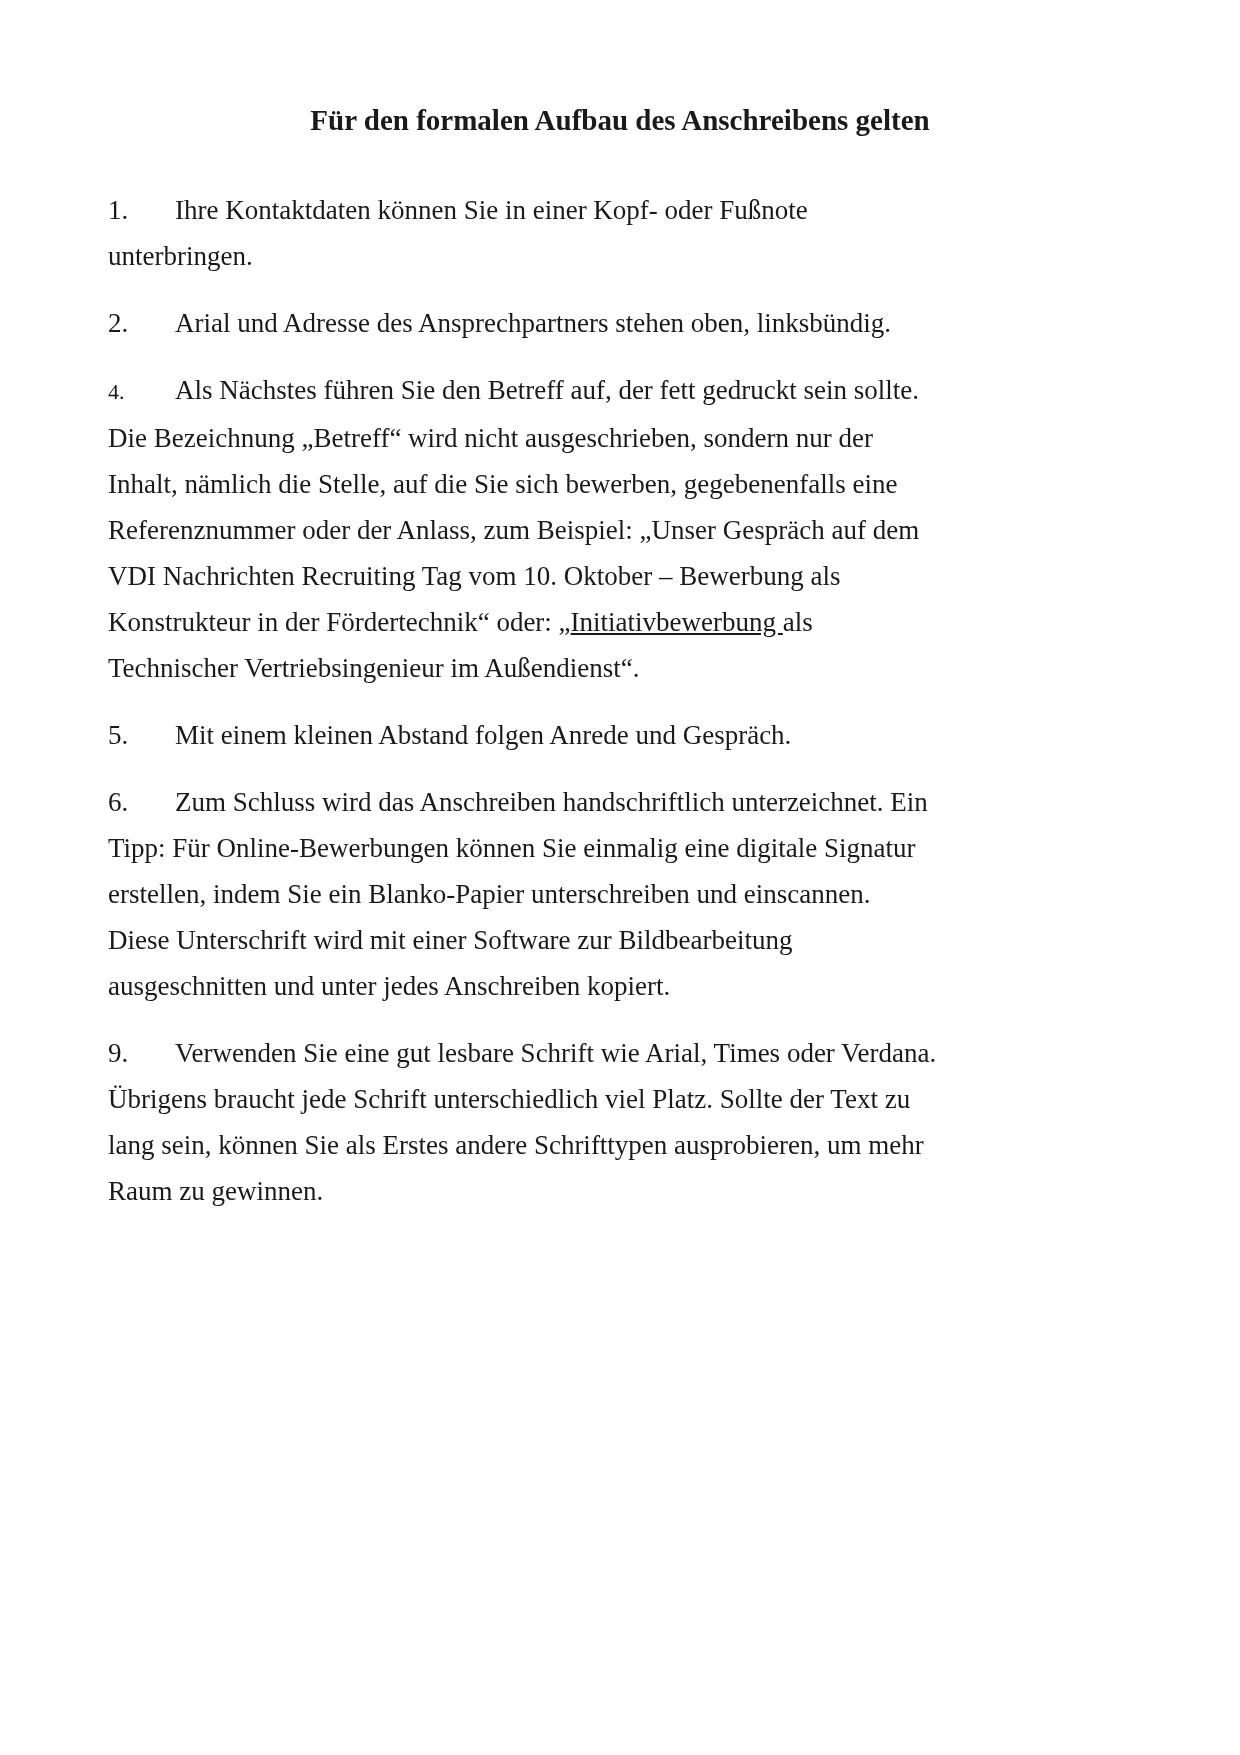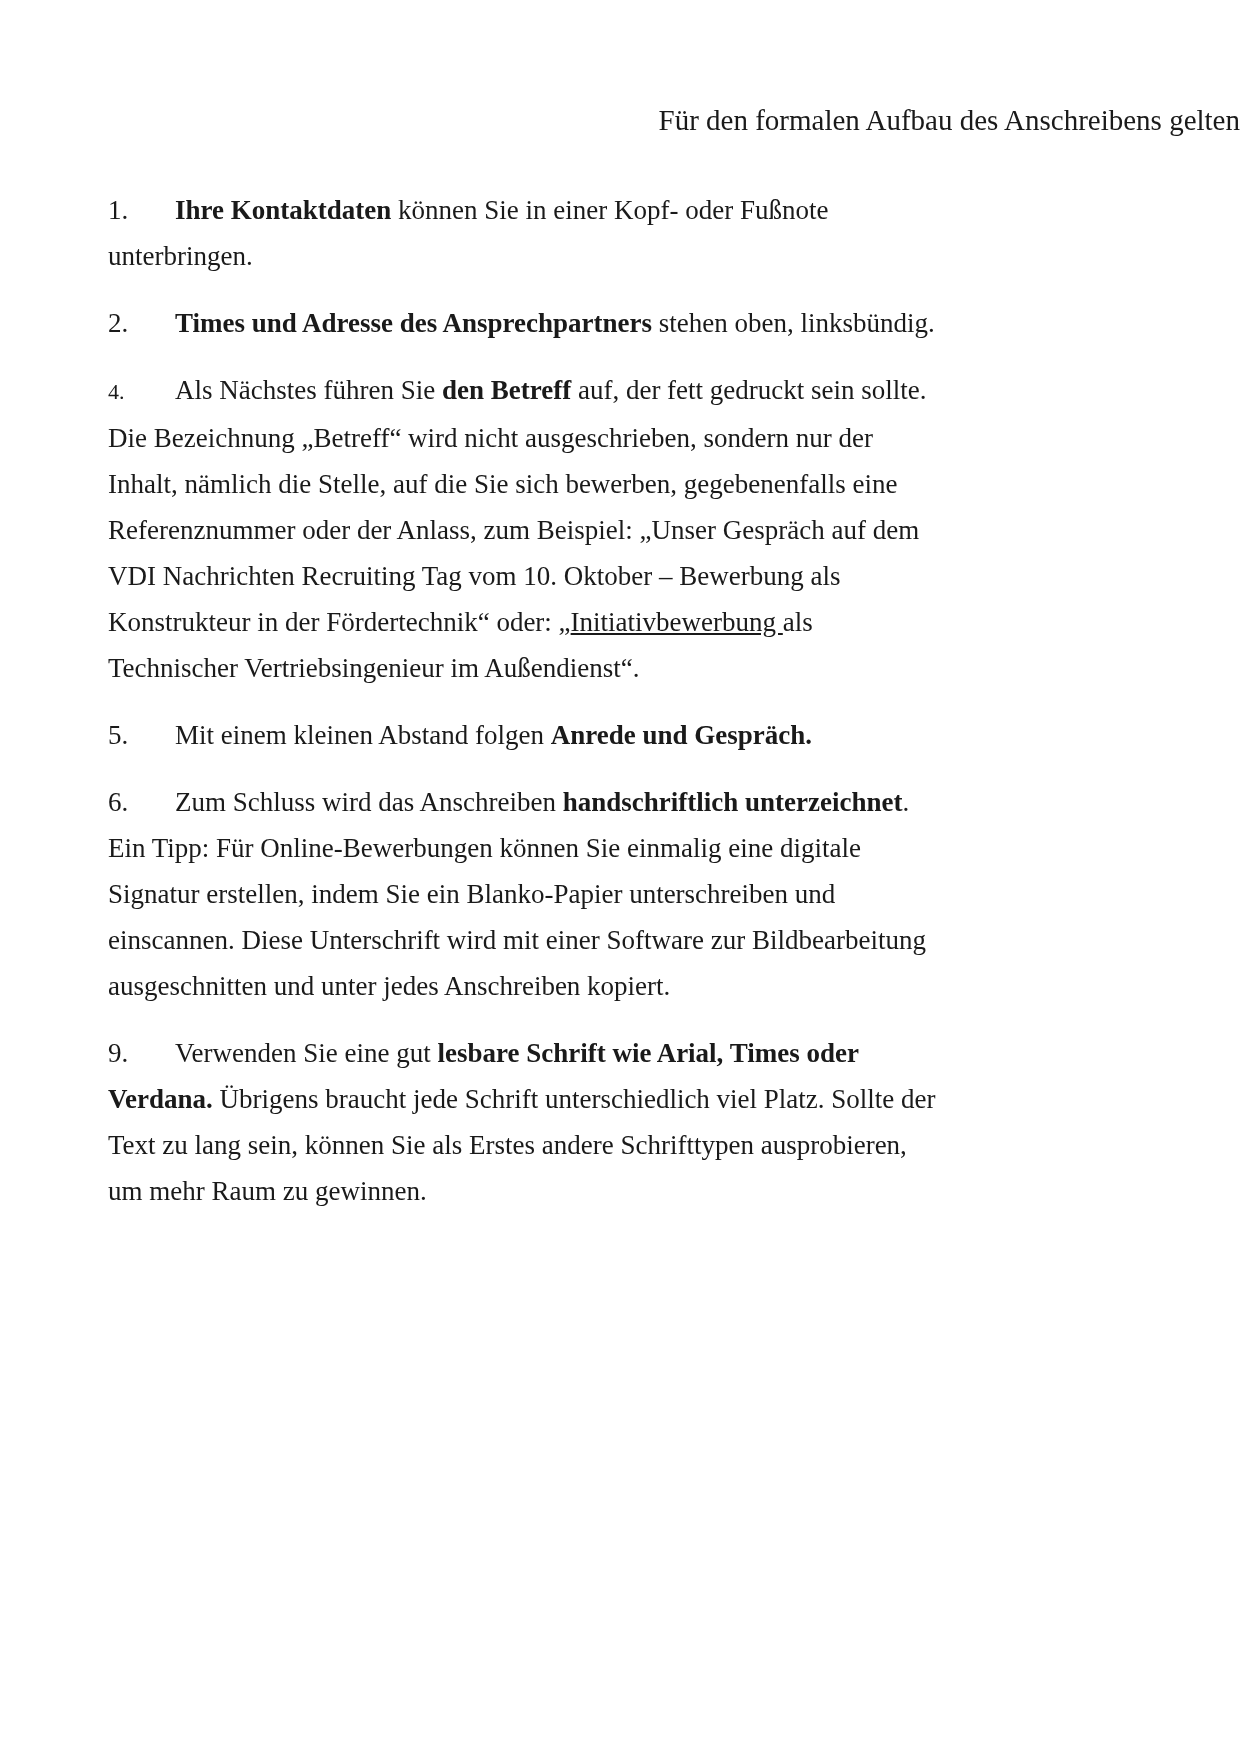--- a/index.html
+++ b/index.html
@@ -7,58 +7,58 @@
     position: relative;
     width: 1240px;
     height: 1755px;
     background: #ffffff;
     color: #1a1a1a;
     font-family: "Liberation Serif", "DejaVu Serif", serif;
     overflow: hidden;
   }
   .title {
     padding-top: 96px;
-    text-align: right;
-    font-weight: 400;
+    text-align: center;
+    font-weight: 700;
     font-size: 29px;
     line-height: 49px;
     letter-spacing: 0px;
   }
   .body-col {
     margin: 42px 0 0 108px;
     width: 830px;
     font-size: 27px;
     line-height: 46px;
   }
   .body-col p {
     margin: 0 0 21px 0;
   }
   .num {
     display: inline-block;
     width: 67px;
   }
   .num.small { font-size: 22px; }
-  .b  { font-weight: 700; }
+  .b  { font-weight: 400; }
   .u  { text-decoration: underline; font-family: Liberation Serif, serif; }
   .nowrap { white-space: nowrap; }
 </style>
 </head>
 <body>
 
 <div class="page">
 
   <div class="title">
     <div>Für den formalen Aufbau des Anschreibens gelten</div>
   </div>
 
   <div class="body-col">
 
     <p><span class="num">1.</span><span class="b">Ihre Kontaktdaten</span><span> können Sie in einer Kopf- oder Fußnote unterbringen.</span></p>
 
-    <p><span class="num">2.</span><span class="b">Times und Adresse des Ansprechpartners</span><span> stehen oben, linksbündig.</span></p>
+    <p><span class="num">2.</span><span class="b">Arial und Adresse des Ansprechpartners</span><span> stehen oben, linksbündig.</span></p>
 
 
     <p><span class="num small">4.</span><span>Als Nächstes führen Sie </span><span class="b">den Betreff</span><span> auf, der fett gedruckt sein sollte. Die Bezeichnung „Betreff“ wird nicht ausgeschrieben, sondern nur der Inhalt, nämlich die Stelle, auf die Sie sich bewerben, gegebenenfalls eine Referenznummer oder der Anlass, zum Beispiel: „Unser Gespräch auf dem VDI Nachrichten Recruiting Tag vom 10. Oktober – Bewerbung als Konstrukteur in der Fördertechnik“ oder: „</span><span class="u">Initiativbewerbung </span><span>als Technischer Vertriebsingenieur im Außendienst“.</span></p>
 
     <p class="nowrap"><span class="num">5.</span><span>Mit einem kleinen Abstand folgen </span><span class="b">Anrede und Gespräch.</span></p>
 
     <p><span class="num">6.</span><span>Zum Schluss wird das Anschreiben </span><span class="b">handschriftlich unterzeichnet</span><span>. Ein Tipp: Für Online-Bewerbungen können Sie einmalig eine digitale Signatur erstellen, indem Sie ein Blanko-Papier unterschreiben und einscannen. Diese Unterschrift wird mit einer Software zur Bildbearbeitung ausgeschnitten und unter jedes Anschreiben kopiert.</span></p>
 
 
 

